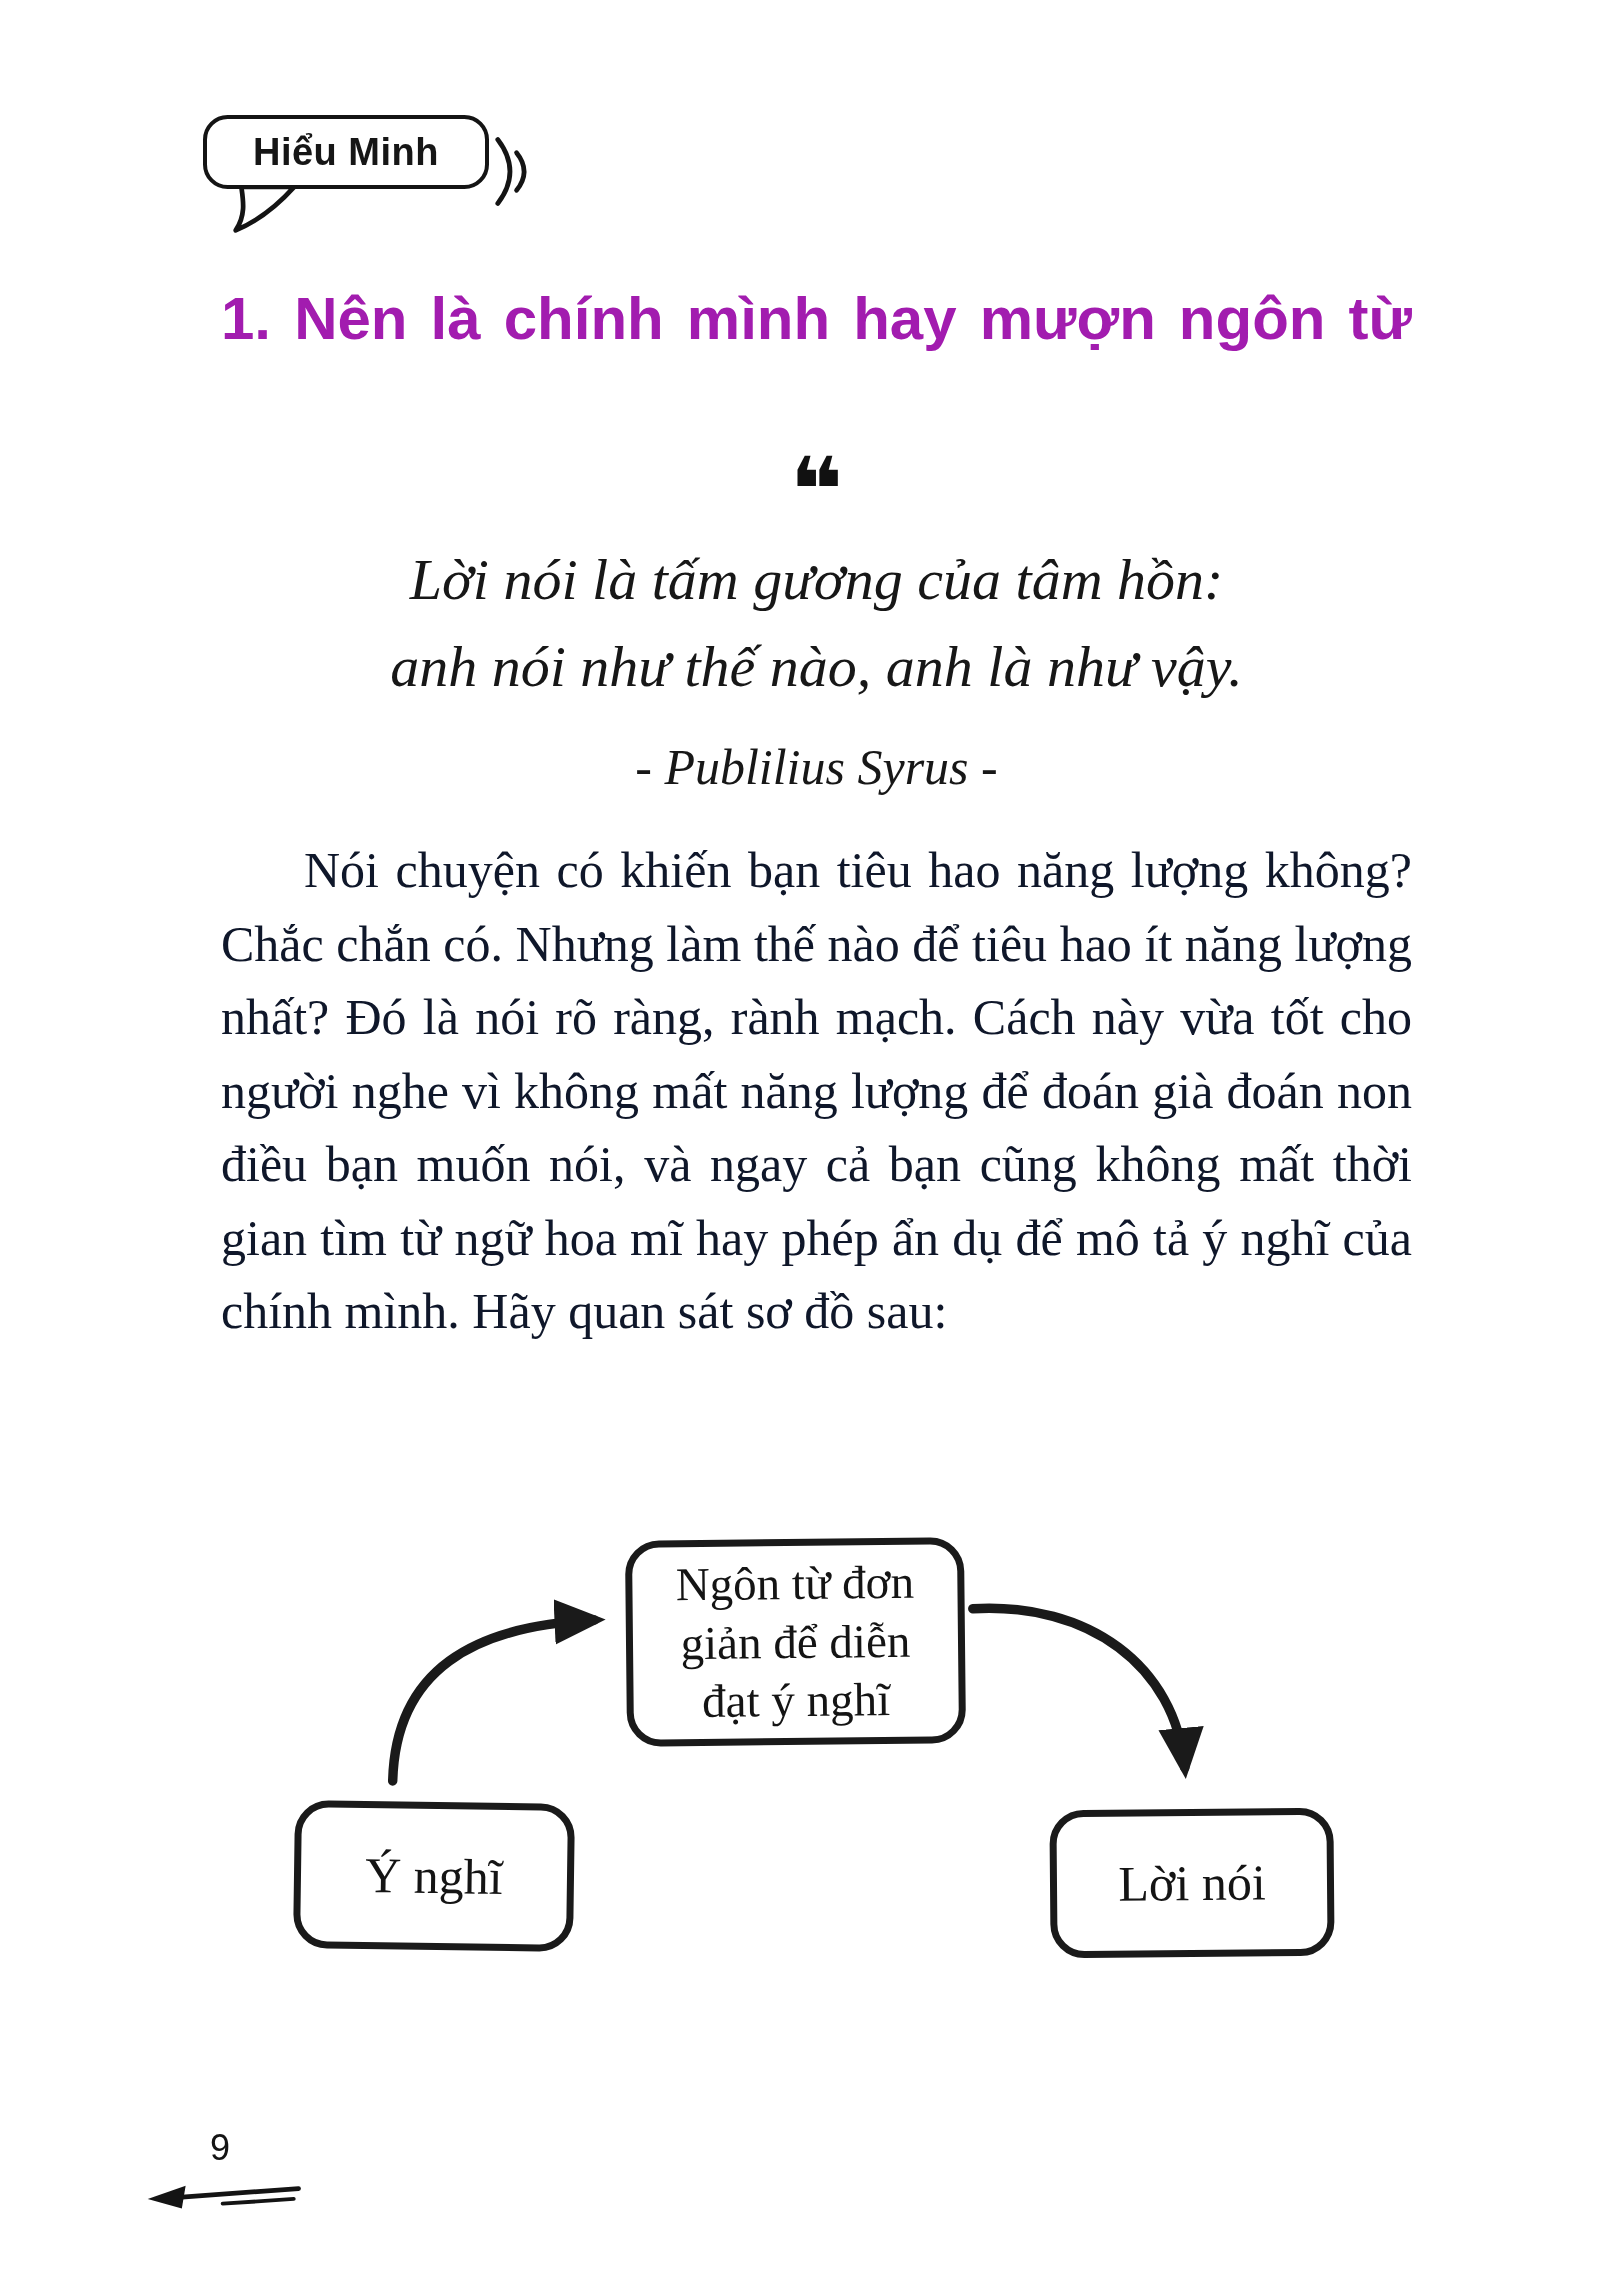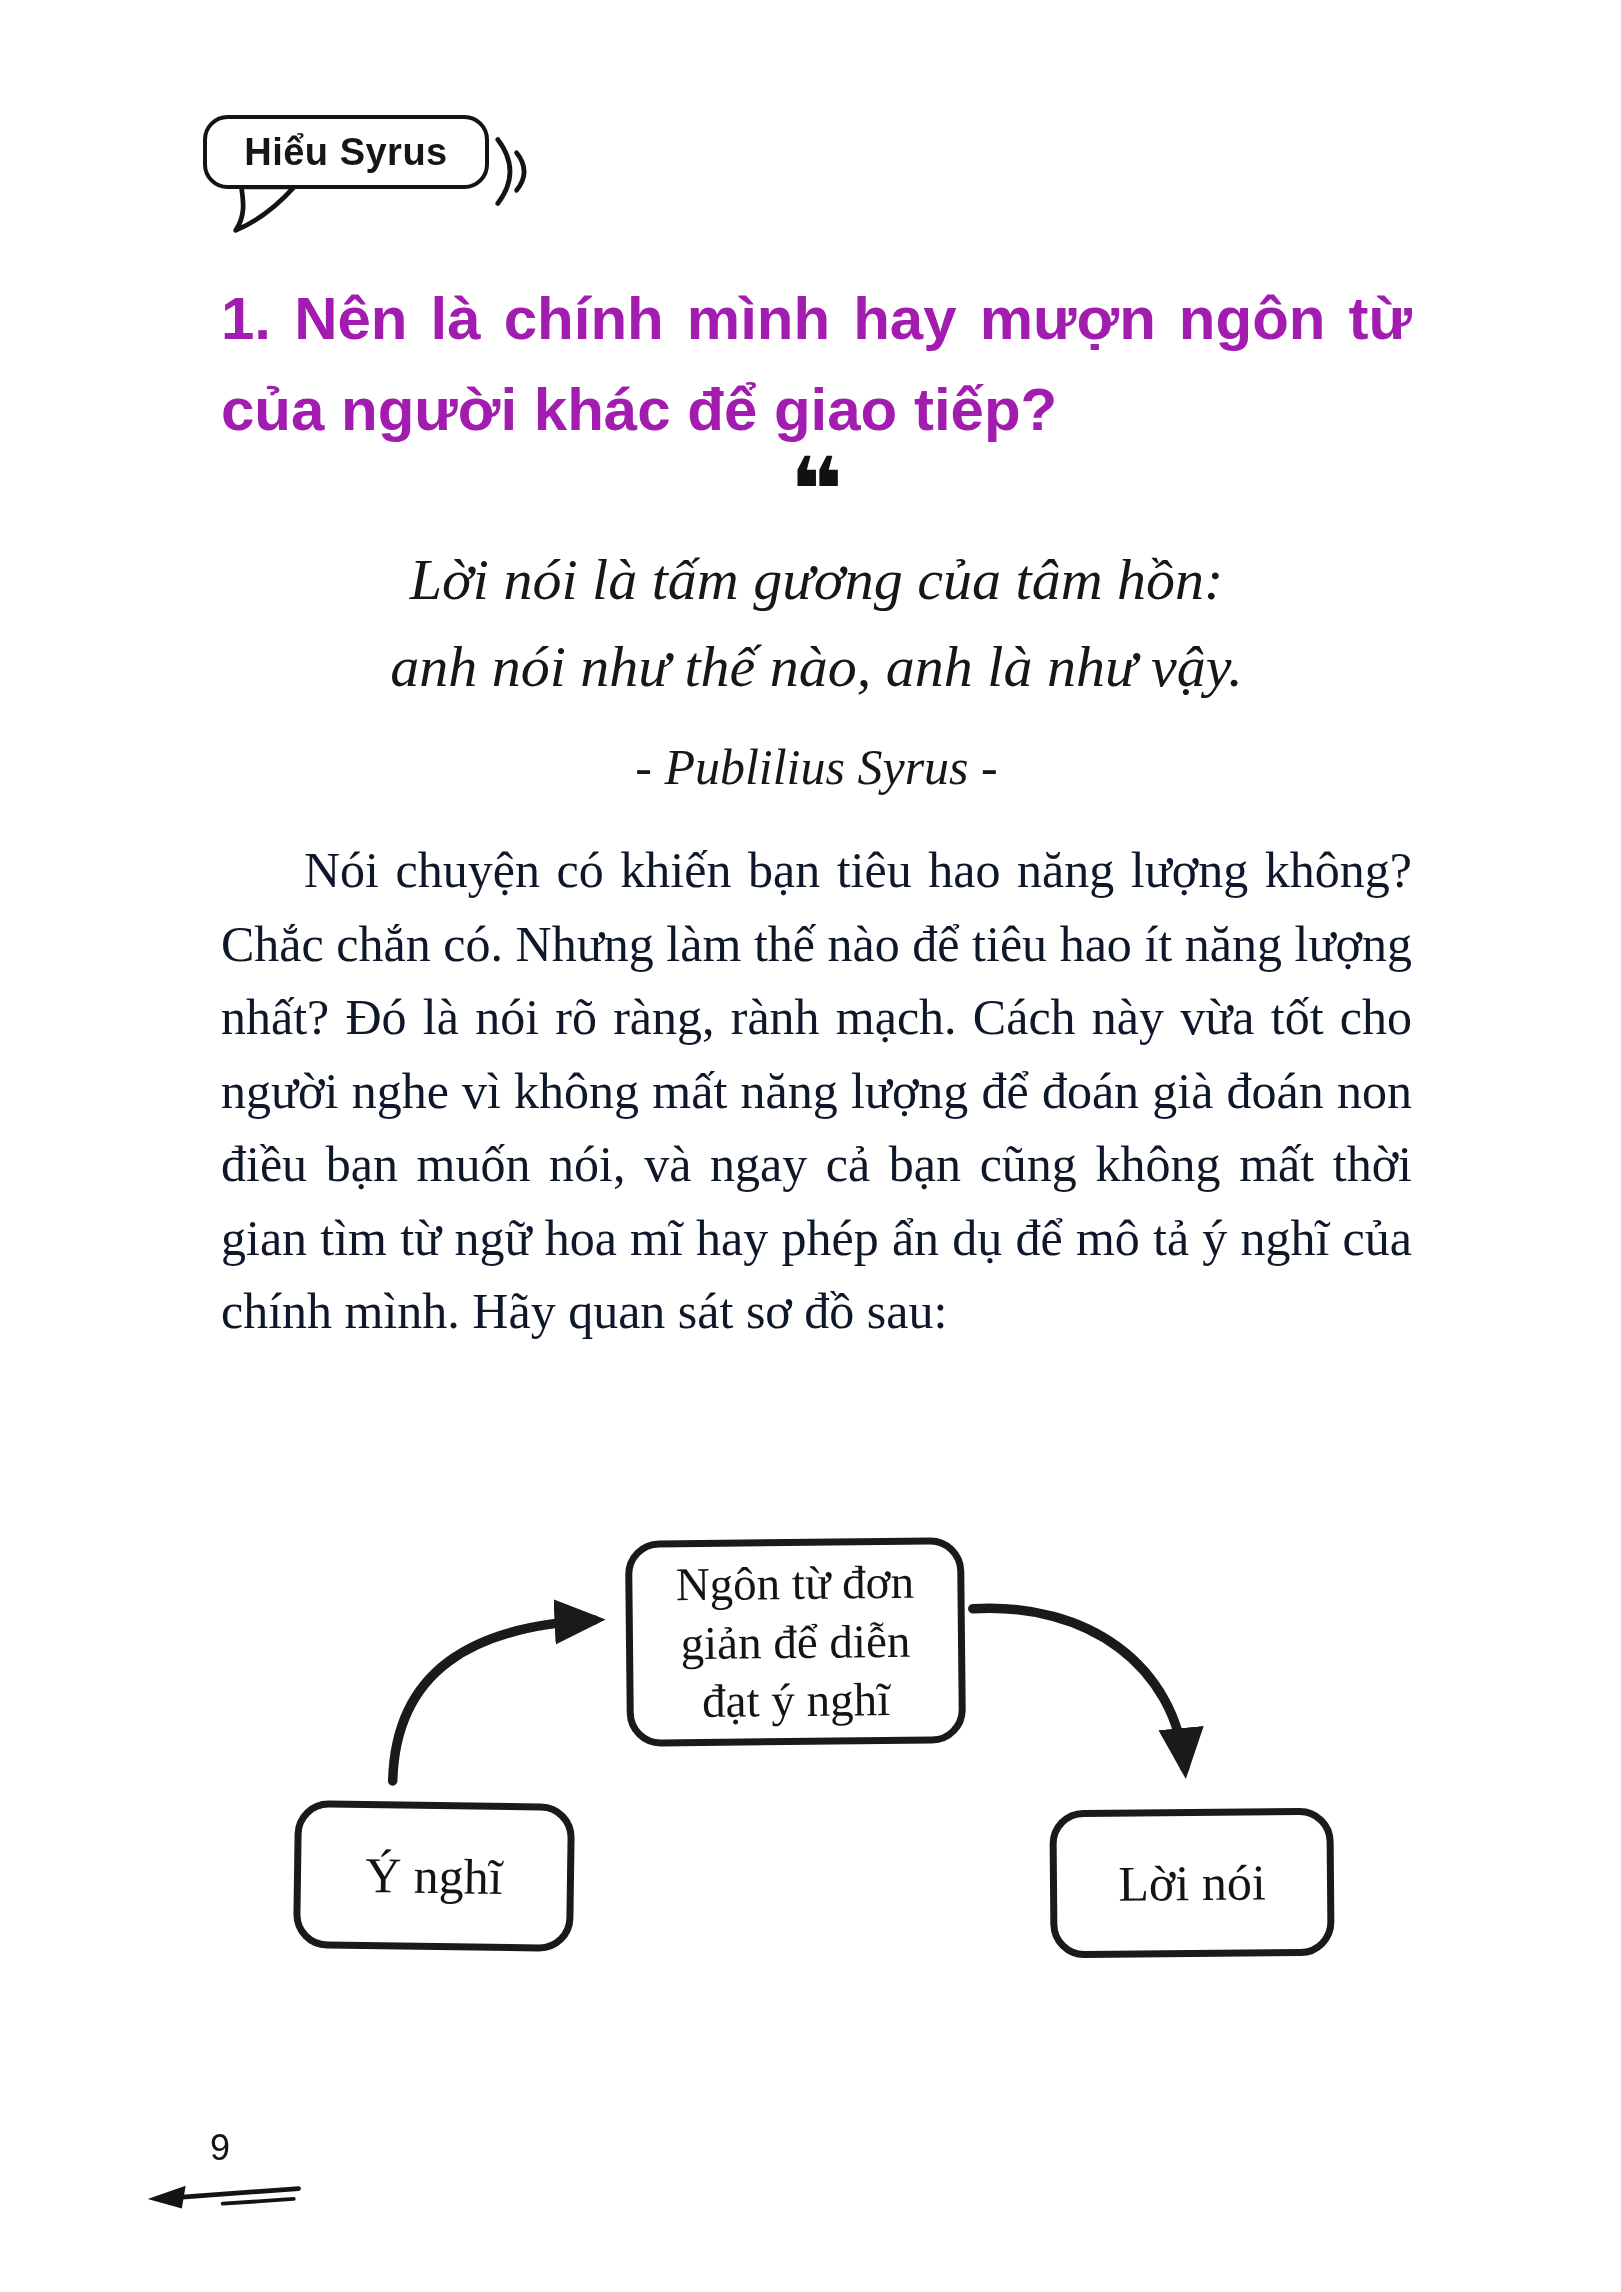--- a/index.html
+++ b/index.html
@@ -149,33 +149,32 @@
     position: absolute;
     left: 142px; top: 2177px;
   }
 </style>
 </head>
 <body>
 
 <div class="page">
 
   <div class="bubble">
-    <span>Hiểu Syrus</span>
+    <span>Hiểu Minh</span>
   </div>
   <svg class="bubble-tail" width="85" height="51" viewBox="0 0 90 54">
     <path d="M 12 2 L 68 2 C 50 22 30 38 6 48 C 17 32 14 16 12 2 Z" fill="#ffffff" stroke="#141414" stroke-width="5" stroke-linejoin="round"></path>
   </svg>
   <svg class="bubble-echo" width="51" height="79" viewBox="0 0 54 84">
     <path d="M 6 8 Q 32 42 6 76" fill="none" stroke="#141414" stroke-width="5" stroke-linecap="round"></path>
     <path d="M 26 22 Q 42 42 26 62" fill="none" stroke="#141414" stroke-width="5" stroke-linecap="round"></path>
   </svg>
 
   <h1 class="heading">
     <span class="line1">1. Nên là chính mình hay mượn ngôn từ</span>
-    <span class="line2">của người khác để giao tiếp?</span>
   </h1>
 
   <div class="quote-wrap">
     <div class="quote-mark">❝</div>
     <div class="quote-line">Lời nói là tấm gương của tâm hồn:</div>
     <div class="quote-line">anh nói như thế nào, anh là như vậy.</div>
     <div class="quote-attribution">- Publilius Syrus -</div>
   </div>
 
   <p class="body-paragraph">Nói chuyện có khiến bạn tiêu hao năng lượng không? Chắc chắn có. Nhưng làm thế nào để tiêu hao ít năng lượng nhất? Đó là nói rõ ràng, rành mạch. Cách này vừa tốt cho người nghe vì không mất năng lượng để đoán già đoán non điều bạn muốn nói, và ngay cả bạn cũng không mất thời gian tìm từ ngữ hoa mĩ hay phép ẩn dụ để mô tả ý nghĩ của chính mình. Hãy quan sát sơ đồ sau:</p>

